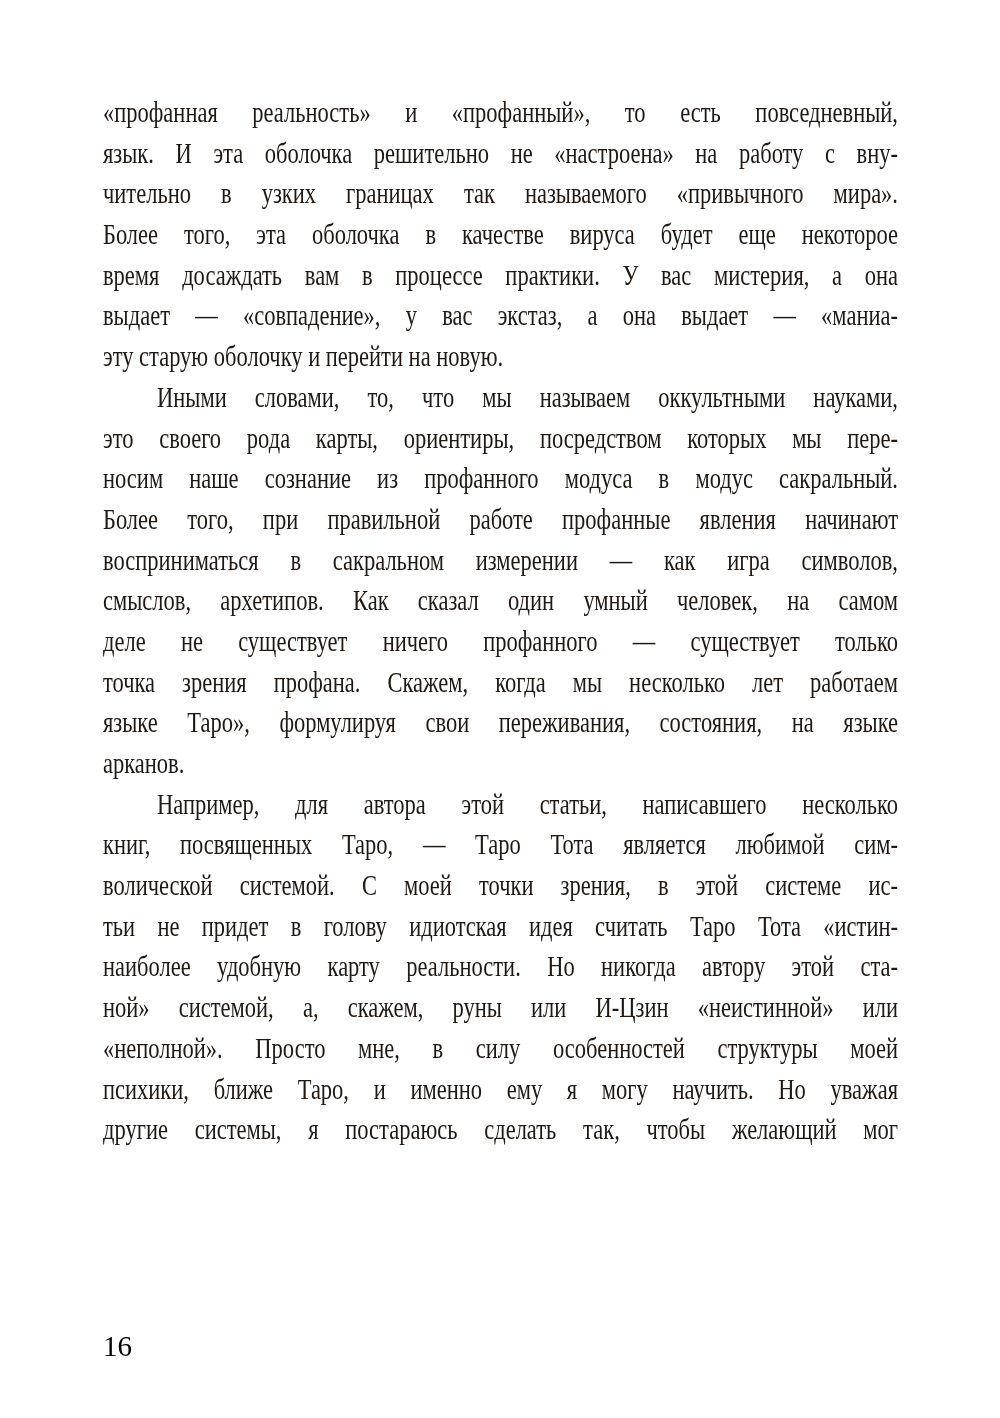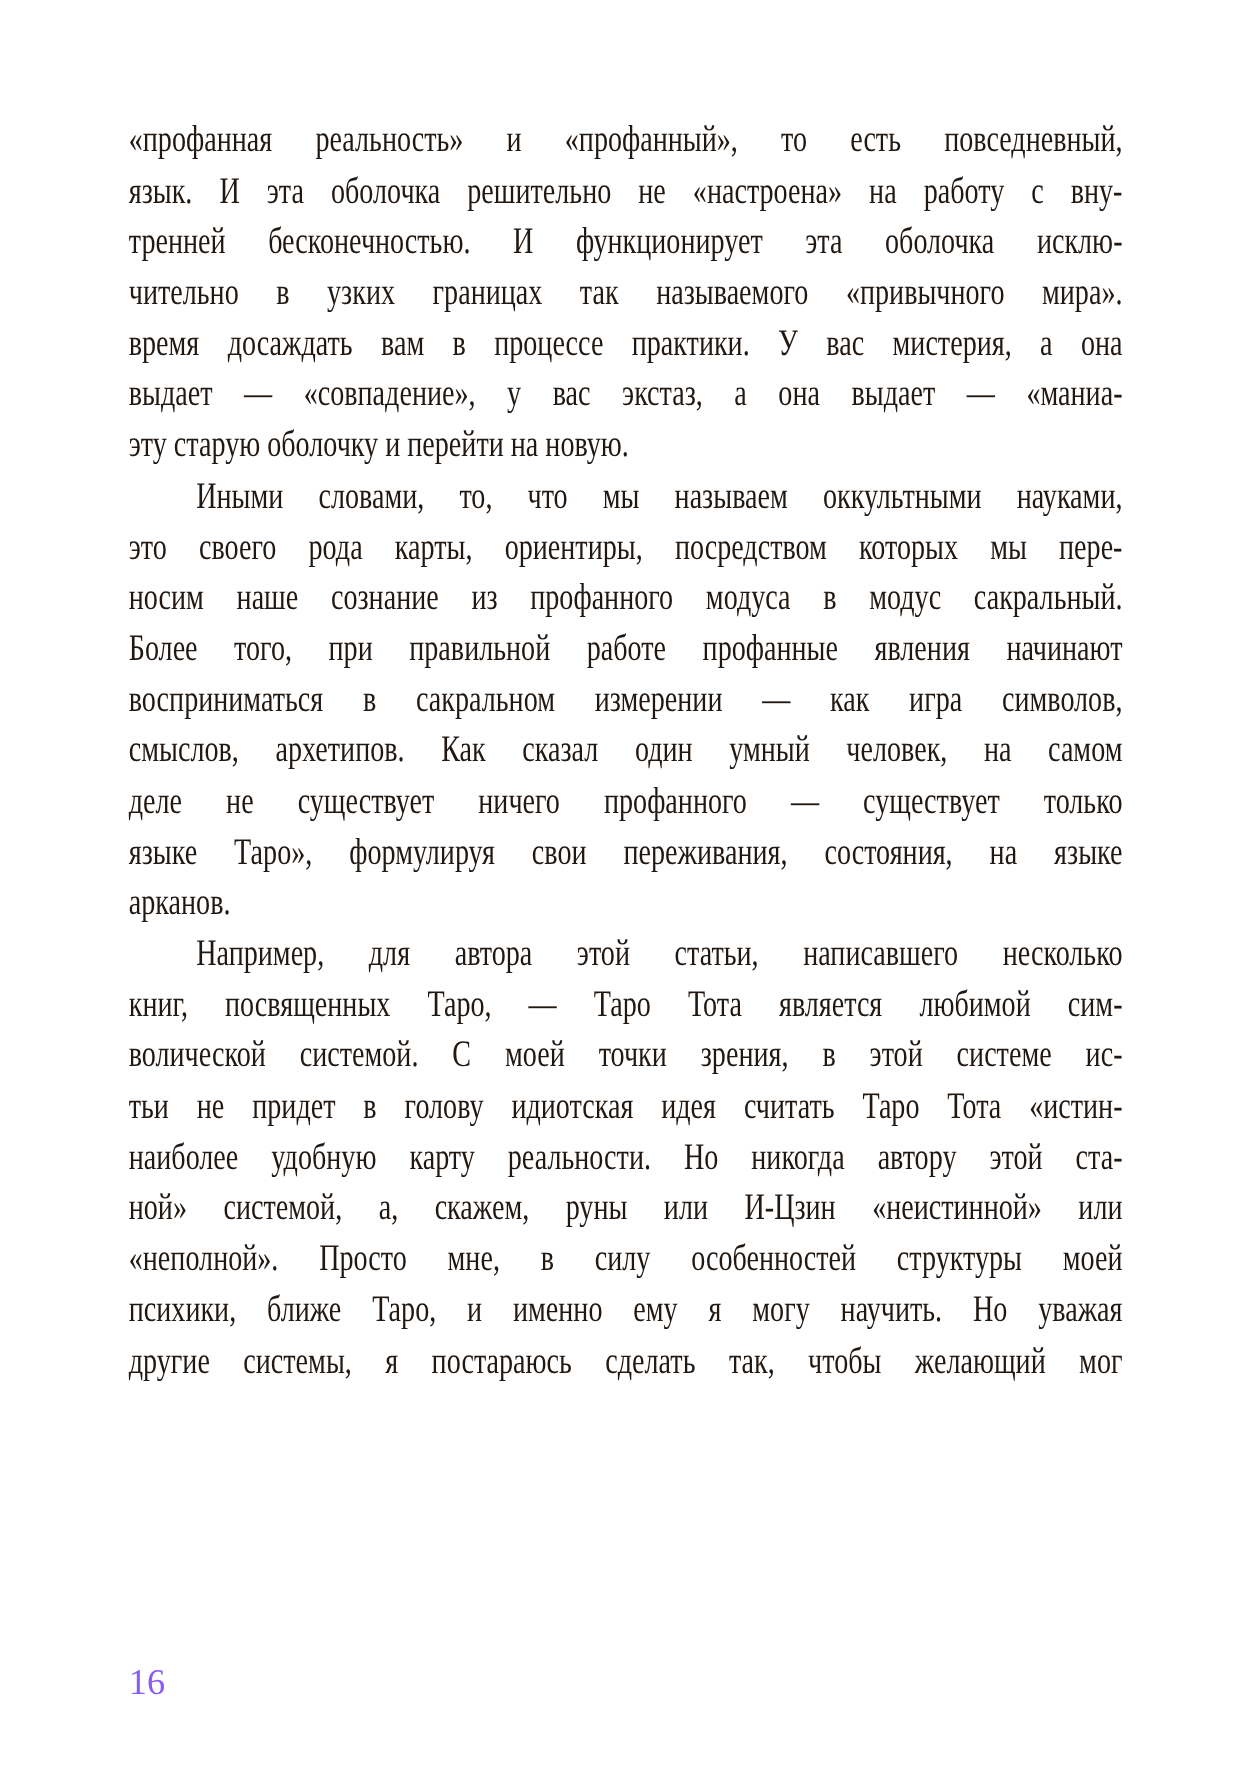--- a/index.html
+++ b/index.html
@@ -53,41 +53,41 @@
   .line.indent .line-inner {
     padding-left: 72px;
     box-sizing: border-box;
   }
   .page-number {
     position: absolute;
     left: 103px;
     top: 1326px;
     font-family: "Liberation Serif", "DejaVu Serif", serif;
     font-size: 29px;
-    color: #8b5cf6;
+    color: #000000;
     line-height: 40px;
   }
 </style>
 </head>
 <body>
 
 <div class="page">
   <div class="text-block">
 
     <div class="line">
         <span class="line-inner">«профанная реальность» и «профанный», то есть повседневный,</span>
       </div>
     <div class="line">
         <span class="line-inner">язык. И эта оболочка решительно не «настроена» на работу с вну-</span>
       </div>
     <div class="line">
-        <span class="line-inner">тренней бесконечностью. И функционирует эта оболочка исклю-</span>
+        <span class="line-inner">чительно в узких границах так называемого «привычного мира».</span>
       </div>
     <div class="line">
-        <span class="line-inner">чительно в узких границах так называемого «привычного мира».</span>
+        <span class="line-inner">Более того, эта оболочка в качестве вируса будет еще некоторое</span>
       </div>
     <div class="line">
         <span class="line-inner">время досаждать вам в процессе практики. У вас мистерия, а она</span>
       </div>
     <div class="line">
         <span class="line-inner">выдает — «совпадение», у вас экстаз, а она выдает — «маниа-</span>
       </div>
     <div class="line last">
         <span class="line-inner">эту старую оболочку и перейти на новую.</span>
       </div>
@@ -105,20 +105,23 @@
         <span class="line-inner">Более того, при правильной работе профанные явления начинают</span>
       </div>
     <div class="line">
         <span class="line-inner">восприниматься в сакральном измерении — как игра символов,</span>
       </div>
     <div class="line">
         <span class="line-inner">смыслов, архетипов. Как сказал один умный человек, на самом</span>
       </div>
     <div class="line">
         <span class="line-inner">деле не существует ничего профанного — существует только</span>
+      </div>
+    <div class="line">
+        <span class="line-inner">точка зрения профана. Скажем, когда мы несколько лет работаем</span>
       </div>
     <div class="line">
         <span class="line-inner">языке Таро», формулируя свои переживания, состояния, на языке</span>
       </div>
     <div class="line last">
         <span class="line-inner">арканов.</span>
       </div>
 
     <div class="line indent">
         <span class="line-inner">Например, для автора этой статьи, написавшего несколько</span>

